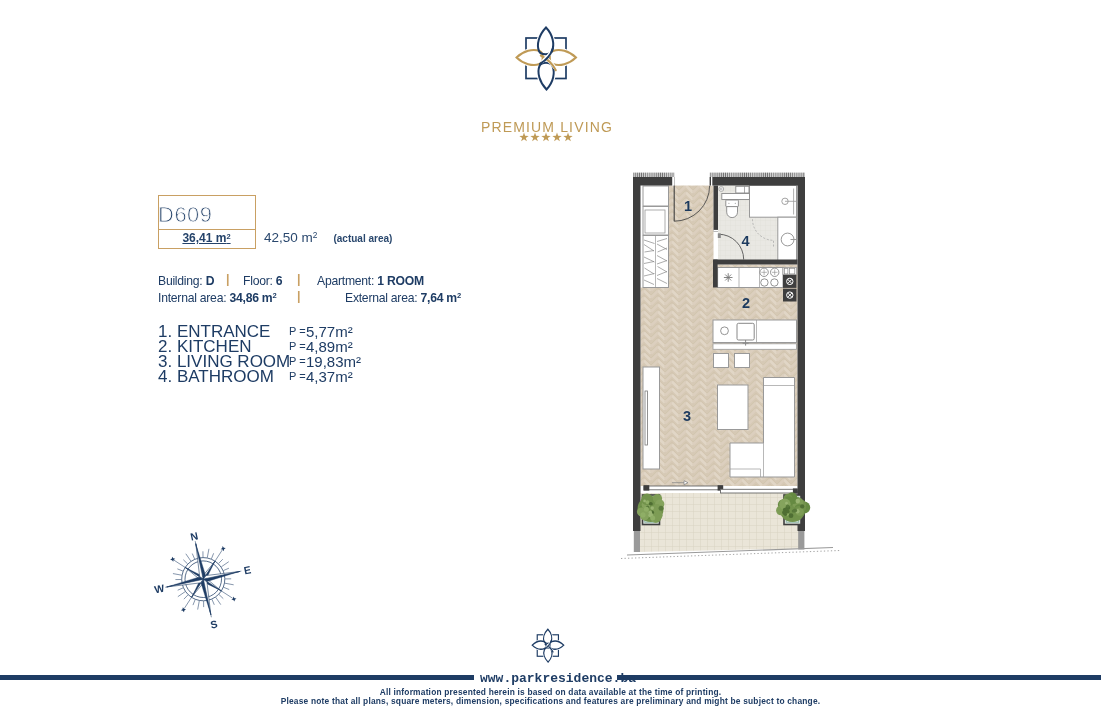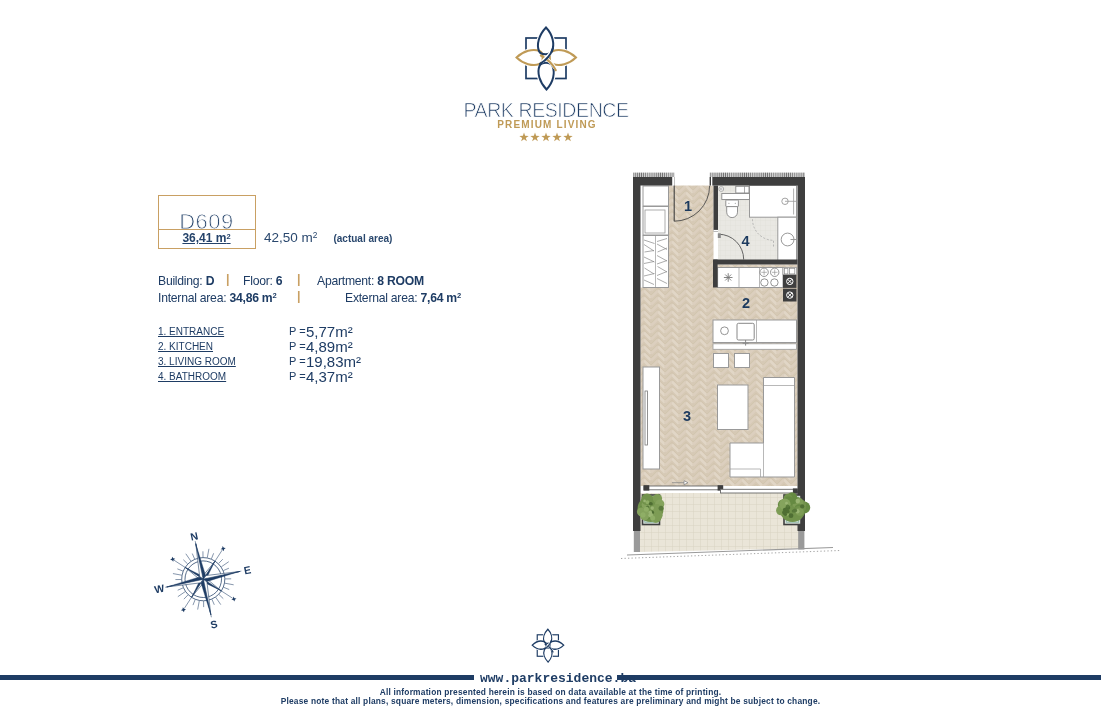--- a/index.html
+++ b/index.html
@@ -368,45 +368,44 @@
     <path d="M576,57.5 C569,50.8 559.5,48.5 553,51 C548.7,52.7 548.7,62.3 553,64 C559.5,66.5 569,64.2 576,57.5 Z" stroke="#1e3c64" stroke-width="2.4"></path>
     <path d="M546,27.5 C539,34.8 536.3,44.5 539,51 C540.8,55.3 550.2,55.3 552,51 C554.7,44.5 553,34.8 546,27.5 Z" stroke="#1e3c64" stroke-width="2.4"></path>
     <path d="M546.5,89.5 C539.5,82.2 536.8,72.5 539.5,66 C541.3,61.7 550.7,61.7 552.5,66 C555.2,72.5 553.5,82.2 546.5,89.5 Z" stroke="#1e3c64" stroke-width="2.4"></path>
     <path d="M545,58 C549,60.5 552.5,64 554.5,67.5" stroke="#fff" stroke-width="3.6"></path>
     <path d="M540.8,55.5 C547.5,59 552.5,63.5 555.8,70.3" stroke="#1e3c64" stroke-width="2.4"></path>
     <path d="M550.5,53 C548,56.5 545,59.5 542.5,61.5" stroke="#fff" stroke-width="3.6"></path>
     <path d="M552.8,48.5 C551,54.5 546.5,60 540,63.8" stroke="#1e3c64" stroke-width="2.4"></path>
   </g>
 </svg>
 
-<div class="abs" style="left:440px;top:98.5px;width:212px;text-align:center;font-size:19.5px;letter-spacing:-0.4px;color:#1e3c64;-webkit-text-stroke:0.7px #fff;">PARK&nbsp;RESIDENCE</div>
-
-<div class="abs" style="left:441px;top:118.5px;width:212px;text-align:center;font-size:10px;font-weight:bold;letter-spacing:1.15px;color:#bf9a56;">PREMIUM&nbsp;LIVING</div>
+
+<div class="abs" style="left:441px;top:118.5px;width:212px;text-align:center;font-size:14px;font-weight:normal;letter-spacing:1.15px;color:#bf9a56;">PREMIUM&nbsp;LIVING</div>
 
 <div class="abs" style="left:158px;top:194.5px;width:96px;height:52px;border:1.2px solid #c9a063;"></div>
 
-<div class="abs" style="left:158px;top:209px;width:97px;text-align:center;font-size:22px;letter-spacing:0.5px;color:#25436a;-webkit-text-stroke:0.85px #fff;">D609</div>
+<div class="abs" style="left:158px;top:202px;width:97px;text-align:left;font-size:22px;letter-spacing:0.5px;color:#25436a;-webkit-text-stroke:0.85px #fff;">D609</div>
 
 <div class="abs" style="left:158px;top:229px;width:97px;height:0;border-top:1.2px solid #c9a063;"></div>
 
 <div class="abs" style="left:158px;top:231px;width:97px;text-align:center;font-size:12px;font-weight:bold;color:#25436a;text-decoration:underline;">36,41 m<sup class="m2">2</sup></div>
 
 <div class="abs" style="left:264px;top:229.5px;font-size:13.5px;color:#2a486e;">42,50 m<sup class="m2">2</sup><span style="font-size:10px;font-weight:bold;letter-spacing:0;margin-left:16px;">(actual area)</span></div>
 
 <div class="abs" style="left:158px;top:273.5px;font-size:12.2px;letter-spacing:-0.25px;">Building: <b>D</b></div>
 <div class="abs" style="left:226px;top:272px;font-size:12.5px;color:#c9a063;font-weight:bold;">|</div>
 <div class="abs" style="left:243px;top:273.5px;font-size:12.2px;letter-spacing:-0.25px;">Floor: <b>6</b></div>
 <div class="abs" style="left:297px;top:272px;font-size:12.5px;color:#c9a063;font-weight:bold;">|</div>
-<div class="abs" style="left:317px;top:273.5px;font-size:12.2px;letter-spacing:-0.25px;">Apartment: <b>8 ROOM</b></div>
+<div class="abs" style="left:317px;top:273.5px;font-size:12.2px;letter-spacing:-0.25px;">Apartment: <b>1 ROOM</b></div>
 
 <div class="abs" style="left:158px;top:290.5px;font-size:12.2px;letter-spacing:-0.25px;">Internal area: <b>34,86 m<sup class="m2">2</sup></b></div>
 <div class="abs" style="left:297px;top:289px;font-size:12.5px;color:#c9a063;font-weight:bold;">|</div>
 <div class="abs" style="left:317px;top:290.5px;font-size:12.2px;letter-spacing:-0.25px;margin-left:28px;">External area: <b>7,64 m<sup class="m2">2</sup></b></div>
 
-<div class="abs" style="left:158px;top:323.8px;font-size:10px;line-height:15.2px;text-decoration:underline;">1. ENTRANCE<br>2. KITCHEN<br>3. LIVING ROOM<br>4. BATHROOM</div>
+<div class="abs" style="left:158px;top:323.8px;font-size:17px;line-height:15.2px;">1. ENTRANCE<br>2. KITCHEN<br>3. LIVING ROOM<br>4. BATHROOM</div>
 <div class="abs" style="left:289px;top:323.8px;font-size:11px;line-height:15.2px;">P =<br>P =<br>P =<br>P =</div>
 <div class="abs" style="left:306px;top:323.8px;width:37px;font-size:15px;line-height:15.2px;">5,77m²<br>4,89m²<br>19,83m²<br>4,37m²</div>
 
 <div class="abs" style="left:0;top:675px;width:474px;height:4.5px;background:#1e3c64;"></div>
 
 <div class="abs" style="left:617px;top:675px;width:484px;height:4.5px;background:#1e3c64;"></div>
 
 <div class="abs" style="left:480px;top:671px;width:132px;text-align:center;font-family:'Liberation Mono',monospace;font-size:13px;font-weight:bold;color:#1e3c64;">www.parkresidence.ba</div>
 
 <div class="abs" style="left:0;top:688px;width:1101px;text-align:center;font-size:8.4px;font-weight:bold;color:#1e3c64;line-height:9.3px;letter-spacing:0.2px;">All information presented herein is based on data available at the time of printing.<br>Please note that all plans, square meters, dimension, specifications and features are preliminary and might be subject to change.</div>

